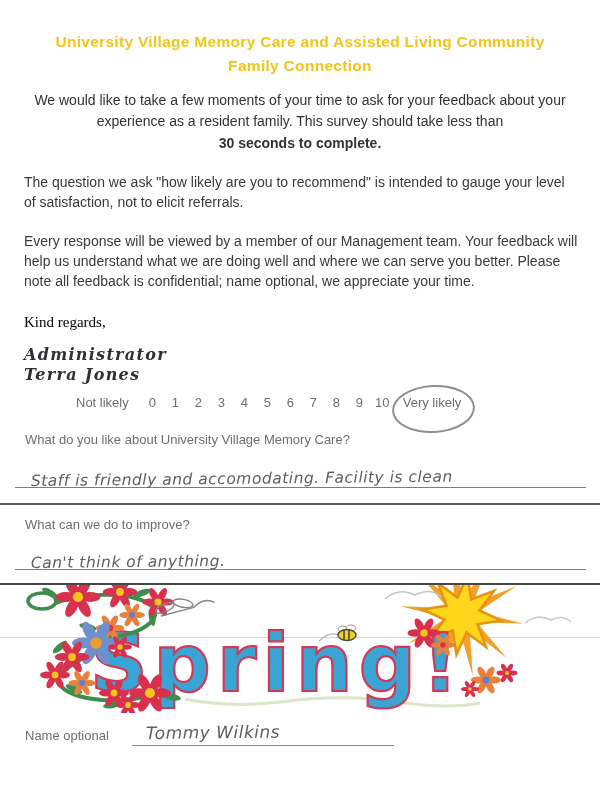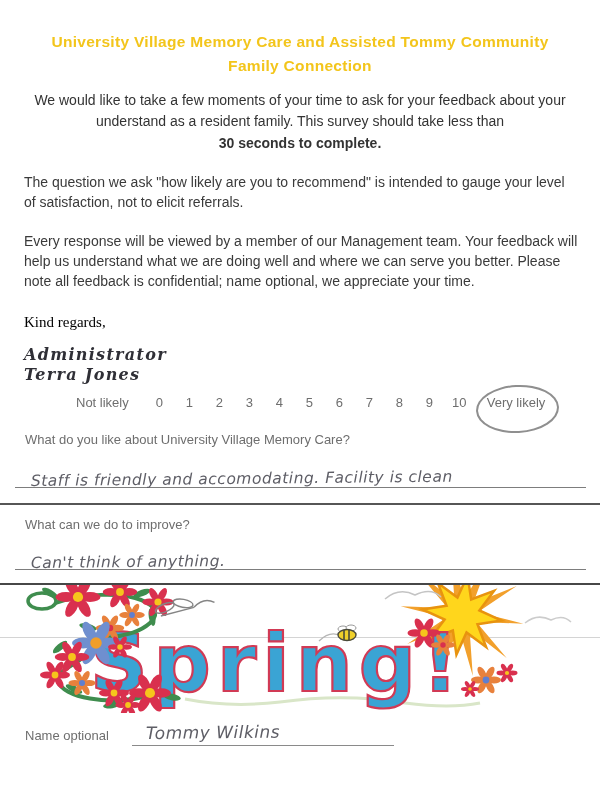--- a/index.html
+++ b/index.html
@@ -17,21 +17,21 @@
   .para{margin:18px 22px 0 24px;font-size:14px;line-height:1.45;color:#3a3a3a;}
   
   .closing{margin:22px 0 0 24px;font-family:"Liberation Serif",serif;font-size:15px;color:#000000;}
   .signature{margin:14px 0 0 24px;font-family:"DejaVu Serif",serif;font-style:italic;
              font-weight:600;font-size:16px;letter-spacing:1.3px;color:#2f2f36;line-height:1.25;}
   
   .question{margin:20px 22px 0 25px;font-size:13px;line-height:1.55;color:#6e6e6e;}
   .q-first{margin-top:24px;}
   
   .scale-row{display:flex;align-items:center;margin:10px 0 0 76px;color:#6e6e6e;
-             font-size:13px;gap:7px;}
+             font-size:13px;gap:0;}
   .scale-label{margin-right:12px;}
   .scale-num{width:23px;text-align:center;}
   .very-likely-wrap{position:relative;display:inline-block;margin-left:6px;padding:0 3px;}
   .circle-mark{position:absolute;left:-8px;top:-10px;right:-10px;height:44px;
                border:2px solid #8f8f8f;border-radius:50%;transform:rotate(-3deg);}
   
   .handwriting{font-family:"DejaVu Sans",sans-serif;font-style:italic;color:#5e5e66;
                letter-spacing:.5px;transform:rotate(-.6deg);transform-origin:left bottom;}
   .answer-line{margin:8px 14px 0 15px;border-bottom:1.6px solid #7d7d7d;height:29px;
                padding-left:16px;display:flex;align-items:flex-end;}
@@ -48,26 +48,26 @@
   .name-line{border-bottom:1.6px solid #8a8a8a;width:248px;margin-left:3px;height:26px;
              display:flex;align-items:flex-start;padding-left:14px;}
   .name-line .handwriting{font-size:17px;position:relative;top:4px;}
 </style>
 </head>
 <body>
 
 <div class="page">
 
   <div class="title-block">
-    <div class="title-line">University Village Memory Care and Assisted Tommy Community</div>
+    <div class="title-line">University Village Memory Care and Assisted Living Community</div>
     <div class="title-line">Family Connection</div>
   </div>
 
   <p class="intro">
-    <span>We would like to take a few moments of your time to ask for your feedback about your understand as a resident family. This survey should take less than</span>
+    <span>We would like to take a few moments of your time to ask for your feedback about your experience as a resident family. This survey should take less than</span>
     <span class="intro-bold">30 seconds to complete.</span>
   </p>
 
   <p class="para">The question we ask "how likely are you to recommend" is intended to gauge your level of satisfaction, not to elicit referrals.</p>
   <p class="para">Every response will be viewed by a member of our Management team. Your feedback will help us understand what we are doing well and where we can serve you better. Please note all feedback is confidential; name optional, we appreciate your time.</p>
 
   <div class="closing">Kind regards,</div>
   <div class="signature">
     <div>Administrator</div>
     <div>Terra Jones</div>

